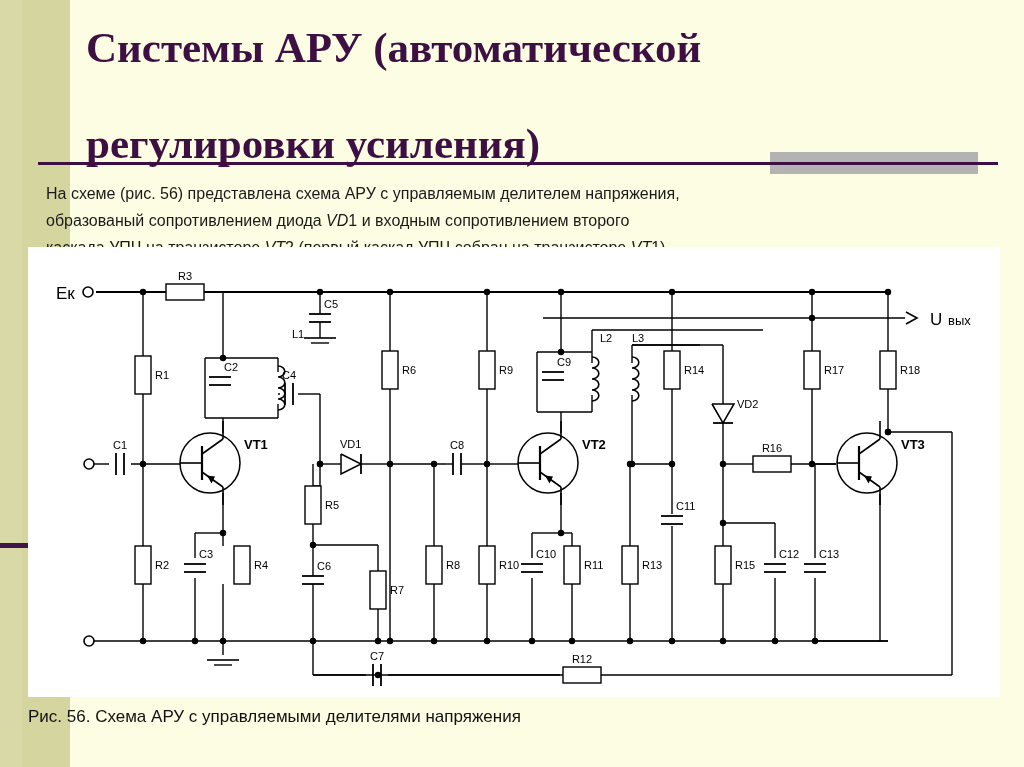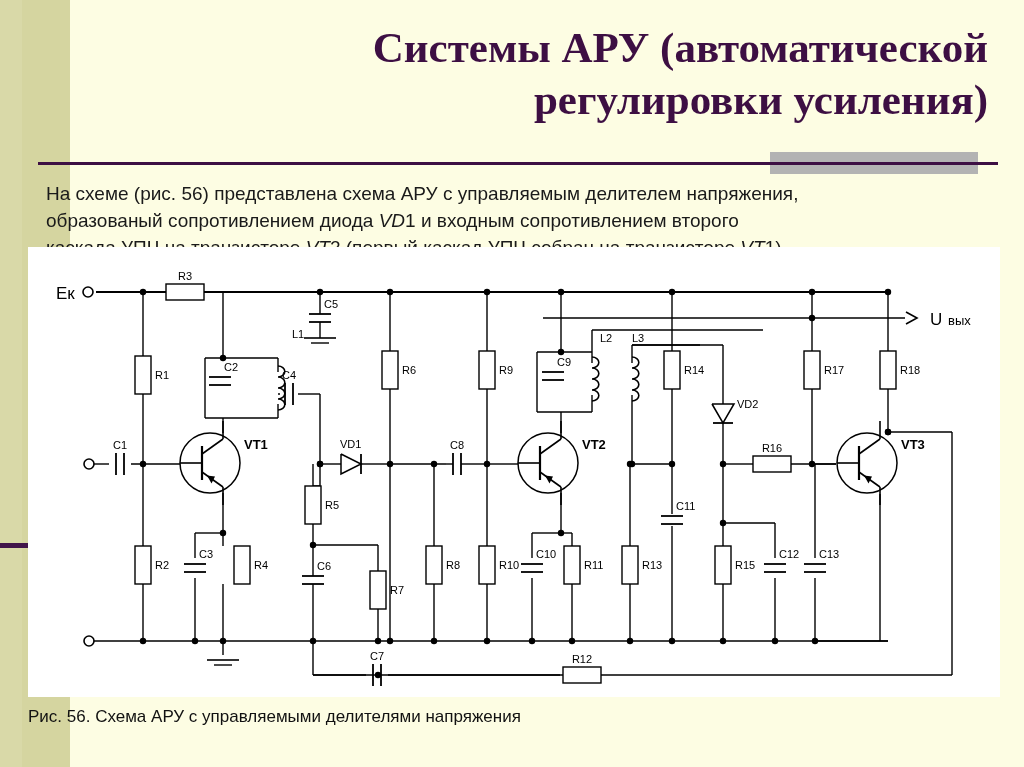--- a/index.html
+++ b/index.html
@@ -11,39 +11,39 @@
   }
   #slide{position:absolute;inset:0;background:#fdfde3;}
 
   
   .left-band{position:absolute;left:0;top:0;width:22px;height:767px;background:#d9d9a8;}
   .left-band2{position:absolute;left:22px;top:0;width:48px;height:767px;background:#d5d5a0;}
   .left-rule{position:absolute;left:0;top:543px;width:70px;height:5px;background:#42154a;}
 
   
   .title{
-    position:absolute;left:58px;top:22px;width:930px;
-    text-align:right;
+    position:absolute;left:86px;top:22px;width:930px;
+    text-align:left;
     font-family:"Liberation Serif", serif;
     font-weight:bold;
     font-size:43px;
     line-height:52px;
     color:#3d0f43;
     letter-spacing:0px;
   }
-  .title .l2{display:block;}
+  .title .l2{display:block;margin-top:44px;}
 
   
   .gray-bar{position:absolute;left:770px;top:152px;width:208px;height:22px;background:#b3b3b3;}
   .title-rule{position:absolute;left:38px;top:162px;width:960px;height:3px;background:#3d0f43;}
 
   
   .para{
     position:absolute;left:46px;top:180px;width:950px;
-    font-size:19px;line-height:27px;color:#1a1a1a;
+    font-size:16px;line-height:27px;color:#1a1a1a;
     font-family:"Liberation Sans", sans-serif;
   }
   .para i{font-style:italic;}
 
   
   .figure-panel{
     position:absolute;left:28px;top:247px;width:972px;height:450px;
     background:#ffffff;
   }
   .figure-svg{position:absolute;left:0;top:0;}

